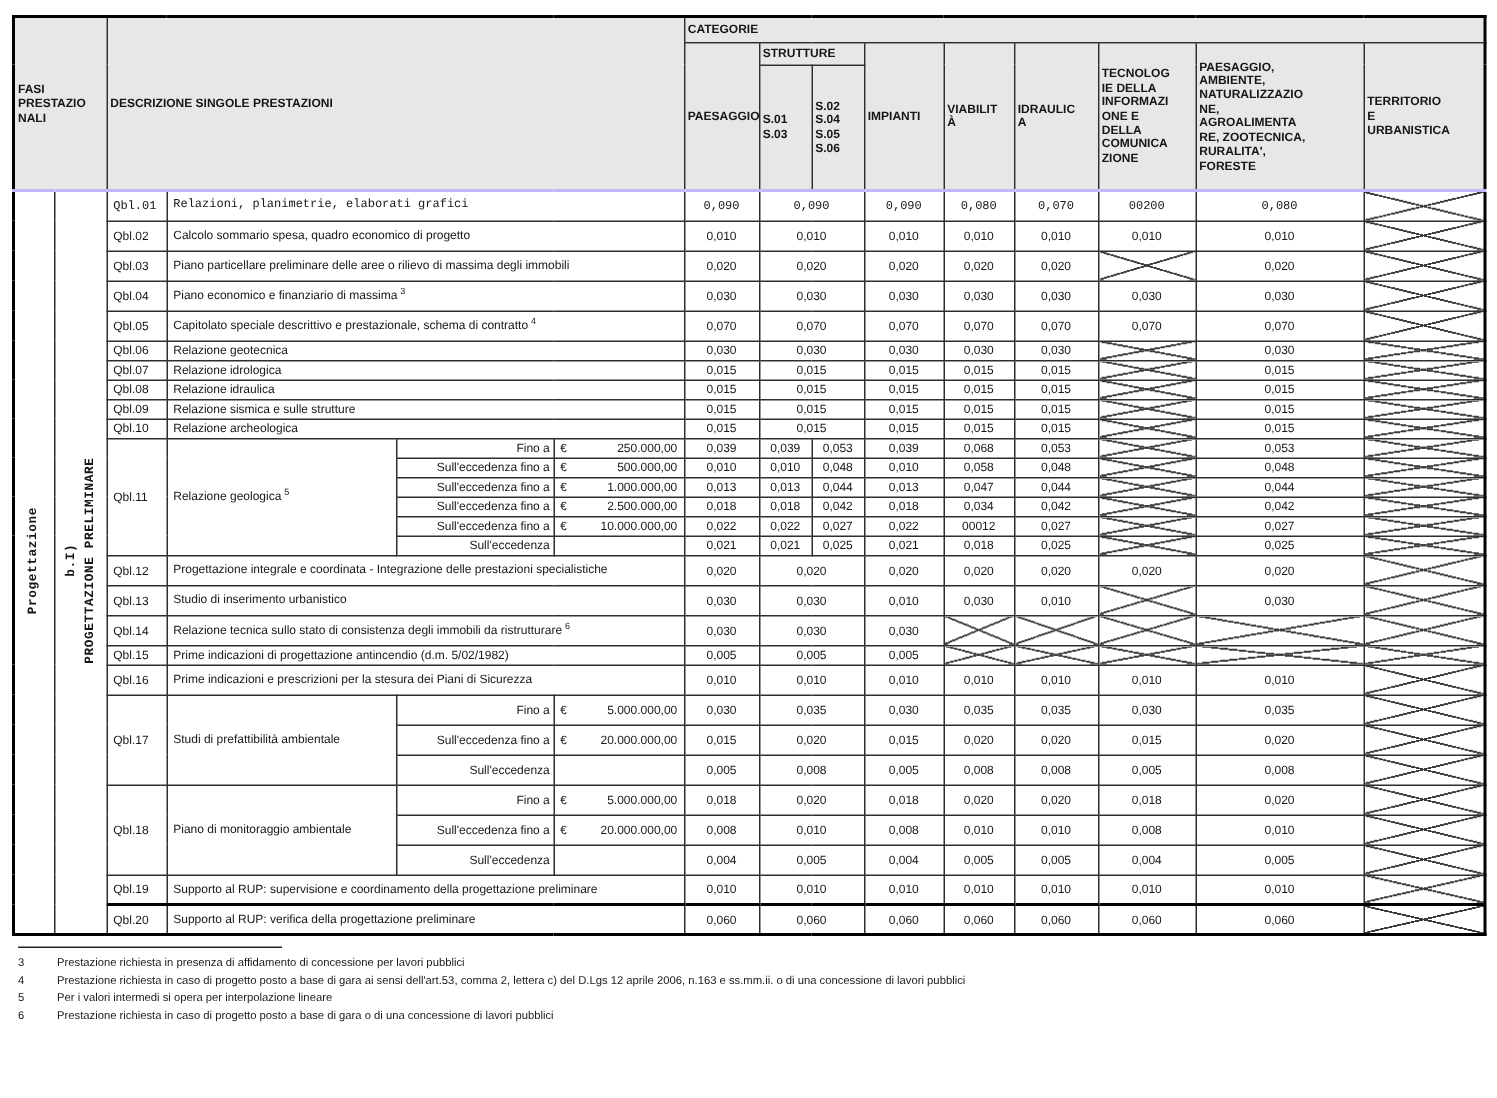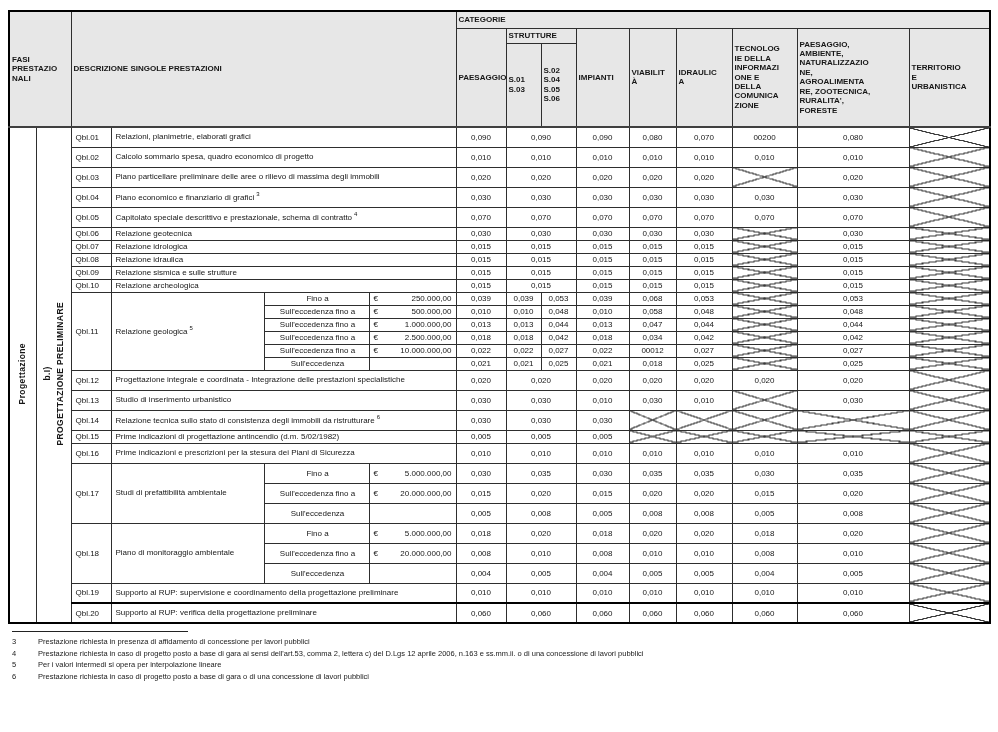--- a/index.html
+++ b/index.html
@@ -5,26 +5,26 @@
   html,body{margin:0;padding:0;background:#fff;}
   .page{position:relative;width:998px;height:732px;background:#ffffff;overflow:hidden;
         font-family:"Liberation Sans","DejaVu Sans",sans-serif;color:#111;}
   table.main{border-collapse:collapse;table-layout:fixed;width:981px;
              margin:10px 0 0 8px;border:2px solid #000;}
   td,th{border:1px solid #2e2e2e;font-size:8px;padding:1px 2px;overflow:hidden;
         color:#161616;}
   th{background:#e7e7e7;font-weight:bold;text-align:left;vertical-align:middle;
      white-space:pre-line;line-height:1.18;margin-left:48px;}
   tr.h1{height:17px;} tr.h2{height:15px;} tr.h3{height:84px;}
-  tbody tr:first-child td{border-top:2px solid #404040;}
+  tbody tr:first-child td{border-top:2px solid #c4b5fd;font-family:Liberation Mono, monospace;}
   tr.thick-top td{border-top:2px solid #000;}
   tr.tall{height:20px;} tr.short{height:13px;}
   td.code{text-align:left;padding-left:4px;vertical-align:middle;}
   td.desc{text-align:left;padding:0 4px;vertical-align:middle;line-height:1.25;}
-  td.sublabel{text-align:center;padding-left:4px;vertical-align:middle;}
+  td.sublabel{text-align:right;padding-left:4px;vertical-align:middle;}
   td.amount{vertical-align:middle;}
   .amount-inner{display:flex;justify-content:space-between;align-items:center;padding:0 2px;}
   td.val{text-align:center;vertical-align:middle;}
   sup{font-size:6px;margin-left:2px;}
   td.xcell{background-image:
      linear-gradient(to top right,   transparent calc(50% - 0.6px), #3a3a3a calc(50% - 0.6px), #3a3a3a calc(50% + 0.6px), transparent calc(50% + 0.6px)),
      linear-gradient(to bottom right,transparent calc(50% - 0.6px), #3a3a3a calc(50% - 0.6px), #3a3a3a calc(50% + 0.6px), transparent calc(50% + 0.6px));}
   td.vcell{vertical-align:middle;text-align:center;background:#fff;}
   .vert{writing-mode:vertical-rl;transform:rotate(180deg);white-space:pre-line;
         font-weight:bold;font-size:8.5px;letter-spacing:0.4px;line-height:1.5;
@@ -134,21 +134,21 @@
           <td class="val" colspan="2">0,020</td>
           <td class="val">0,020</td>
           <td class="val">0,020</td>
           <td class="val">0,020</td>
           <td class="xcell"></td>
           <td class="val">0,020</td>
           <td class="xcell"></td>
         </tr>
         <tr class="tall">
           <td class="code" rowspan="1">Qbl.04</td>
-          <td class="desc" rowspan="1" colspan="3"><span>Piano economico e finanziario di grafici</span><sup>3</sup></td>
+          <td class="desc" rowspan="1" colspan="3"><span>Piano economico e finanziario di massima</span><sup>3</sup></td>
           <td class="val">0,030</td>
           <td class="val" colspan="2">0,030</td>
           <td class="val">0,030</td>
           <td class="val">0,030</td>
           <td class="val">0,030</td>
           <td class="val">0,030</td>
           <td class="val">0,030</td>
           <td class="xcell"></td>
         </tr>
         <tr class="tall">

